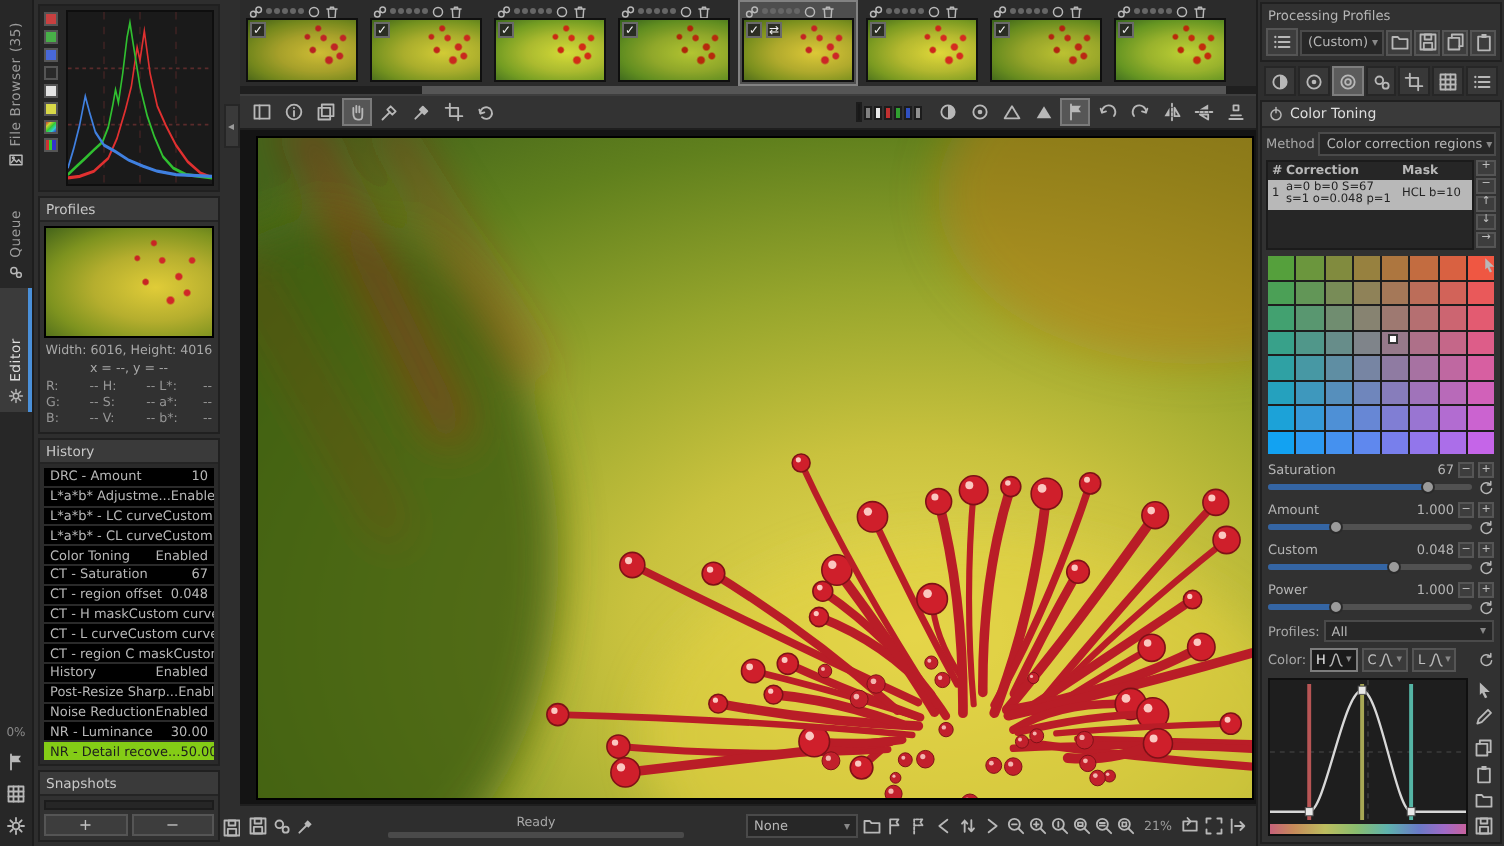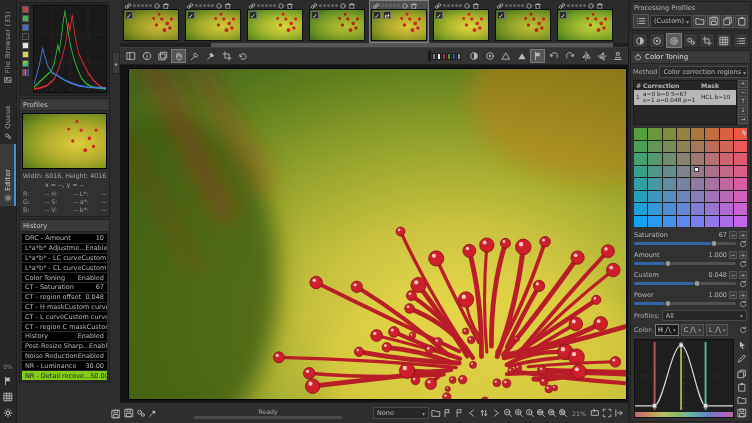--- a/index.html
+++ b/index.html
@@ -337,20 +337,28 @@
           </div>
           <div class="hrow">
             <span>NR - Luminance</span>
             <span>30.00</span>
           </div>
           <div class="hrow selected">
             <span>NR - Detail recove...</span>
             <span>50.00</span>
           </div>
         </div>
+    </div>
+    <div class="box snap-box">
+      <div class="box-header">Snapshots</div>
+      <div class="snap-area"></div>
+      <div class="snap-footer">
+        <button>+</button>
+        <button>−</button>
+      </div>
     </div>
   </div>
 
   <div class="gapcol">
     <div class="collapse-btn">◂</div>
     <span class="ic sm gap-bottom">
         <svg viewBox="0 0 12 12" fill="none" stroke="#b8b8b8" stroke-width="1.1" stroke-linecap="round" stroke-linejoin="round">
           <rect x="1.5" y="1.5" width="9" height="9"></rect>
           <rect x="4" y="1.5" width="4" height="3"></rect>
           <rect x="3.5" y="6.5" width="5" height="4"></rect>

